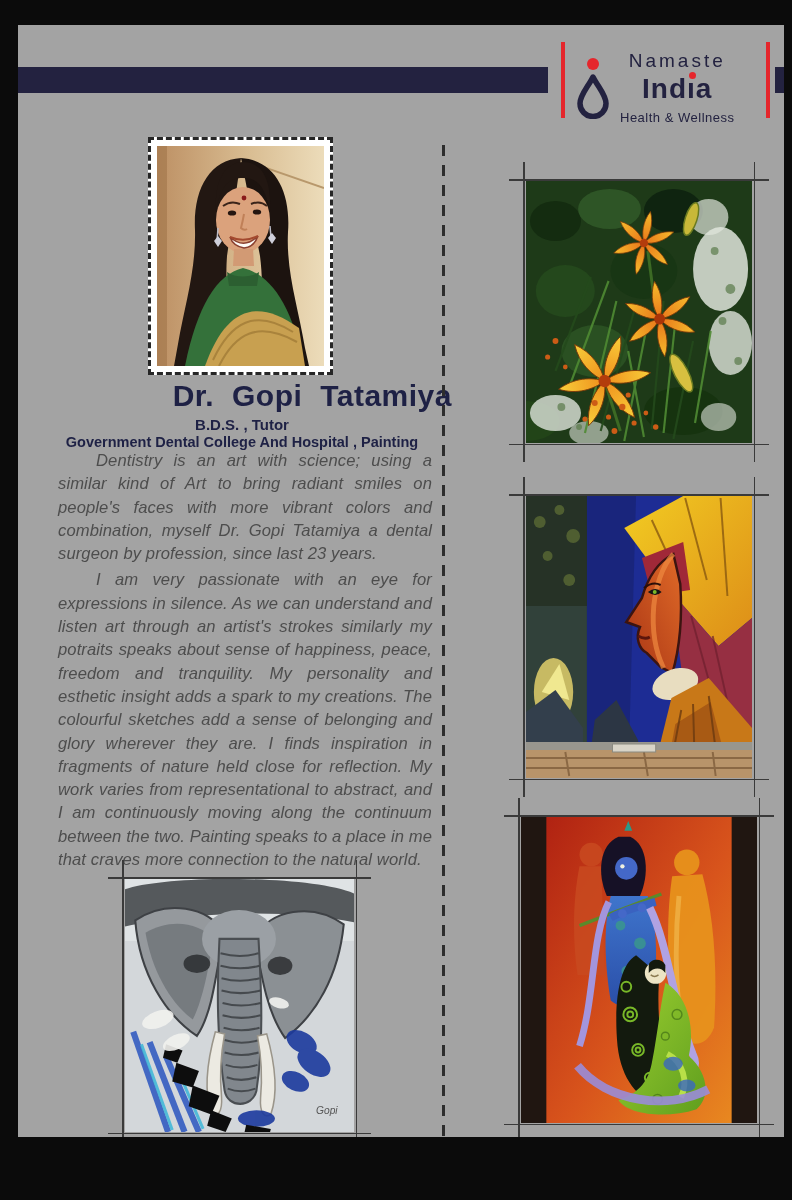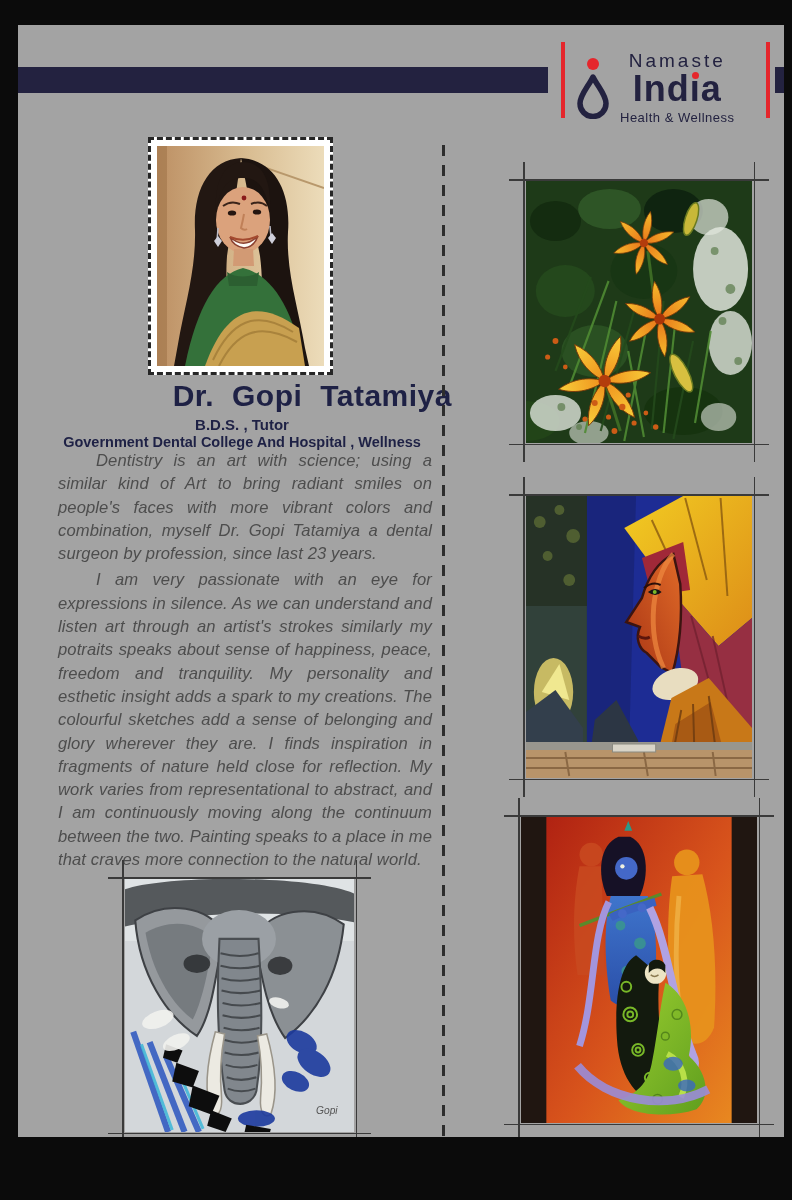--- a/index.html
+++ b/index.html
@@ -11,21 +11,21 @@
     position:absolute;left:18px;top:25px;width:766px;height:1112px;
     background:#a3a3a3;overflow:hidden;
   }
   
   .bar{position:absolute;background:#232240;}
   .rule{position:absolute;background:#e5262c;}
   .logo{position:absolute;left:556px;top:26px;width:200px;display:flex;align-items:flex-start;}
   .logo .drop{margin-top:6px;}
   .logo .ltext{margin-left:8px;display:flex;flex-direction:column;align-items:center;}
   .brand-top{font-size:19px;letter-spacing:3px;color:#232240;font-weight:500;line-height:20px;}
-  .brand-main{font-size:36px;font-weight:bold;color:#232240;line-height:36px;letter-spacing:1px;}
+  .brand-main{font-size:28px;font-weight:bold;color:#232240;line-height:36px;letter-spacing:1px;}
   .brand-main .ii{position:relative;display:inline-block;}
   .brand-main .idot{position:absolute;width:7px;height:7px;border-radius:50%;background:#e5262c;top:1px;left:2px;}
   .brand-tag{font-size:13px;font-weight:400;color:#232240;margin-top:3px;letter-spacing:.5px;}
   
   .portrait{position:absolute;left:130px;top:112px;width:185px;height:238px;
     border:3px dashed #262626;padding:6px;box-sizing:border-box;background:#fff;}
   .portrait svg{display:block;width:100%;height:100%;}
   
   .nameblock{position:absolute;left:14px;top:354px;width:420px;text-align:center;color:#1e2145;}
   .pname{font-size:30px;font-weight:bold;word-spacing:9px;letter-spacing:.5px;text-align:right;}
@@ -105,21 +105,21 @@
       <path d="M28,220 C40,160 60,128 86,122 C112,128 136,158 146,220 Z" fill="#34713a"></path>
       <path d="M48,220 C68,164 98,150 142,182 L148,220 Z" fill="#c8a050"></path>
       <path d="M56,214 C74,176 98,162 136,186 M62,220 C78,188 100,174 140,196" stroke="#a9833c" stroke-width="2" fill="none"></path>
       <path d="M70,126 C78,132 94,132 102,126 L100,140 L72,140 Z" fill="#2c5f31"></path>
     </svg>
   </div>
 
   <div class="nameblock">
     <div class="pname">Dr. Gopi Tatamiya</div>
     <div class="pdeg">B.D.S. , Tutor</div>
-    <div class="paffil">Government Dental College And Hospital , Wellness</div>
+    <div class="paffil">Government Dental College And Hospital , Painting</div>
   </div>
 
   <div class="bio">
     <p>Dentistry is an art with science; using a similar kind of Art to bring radiant smiles on people's faces with more vibrant colors and combination, myself Dr. Gopi Tatamiya a dental surgeon by profession, since last 23 years.</p>
     <p>I am very passionate with an eye for expressions in silence. As we can understand and listen art through an artist's strokes similarly my potraits speaks about sense of happiness, peace, freedom and tranquility. My personality and esthetic insight adds a spark to my creations. The colourful sketches add a sense of belonging and glory wherever they are. I finds inspiration in fragments of nature held close for reflection. My work varies from representational to abstract, and I am continuously moving along the continuum between the two. Painting speaks to a place in me that craves more connection to the natural world.</p>
   </div>
 
   <div class="vdash"></div>
 
   <div class="plate" style="left:104px;top:852px;width:235px;height:257px;">

